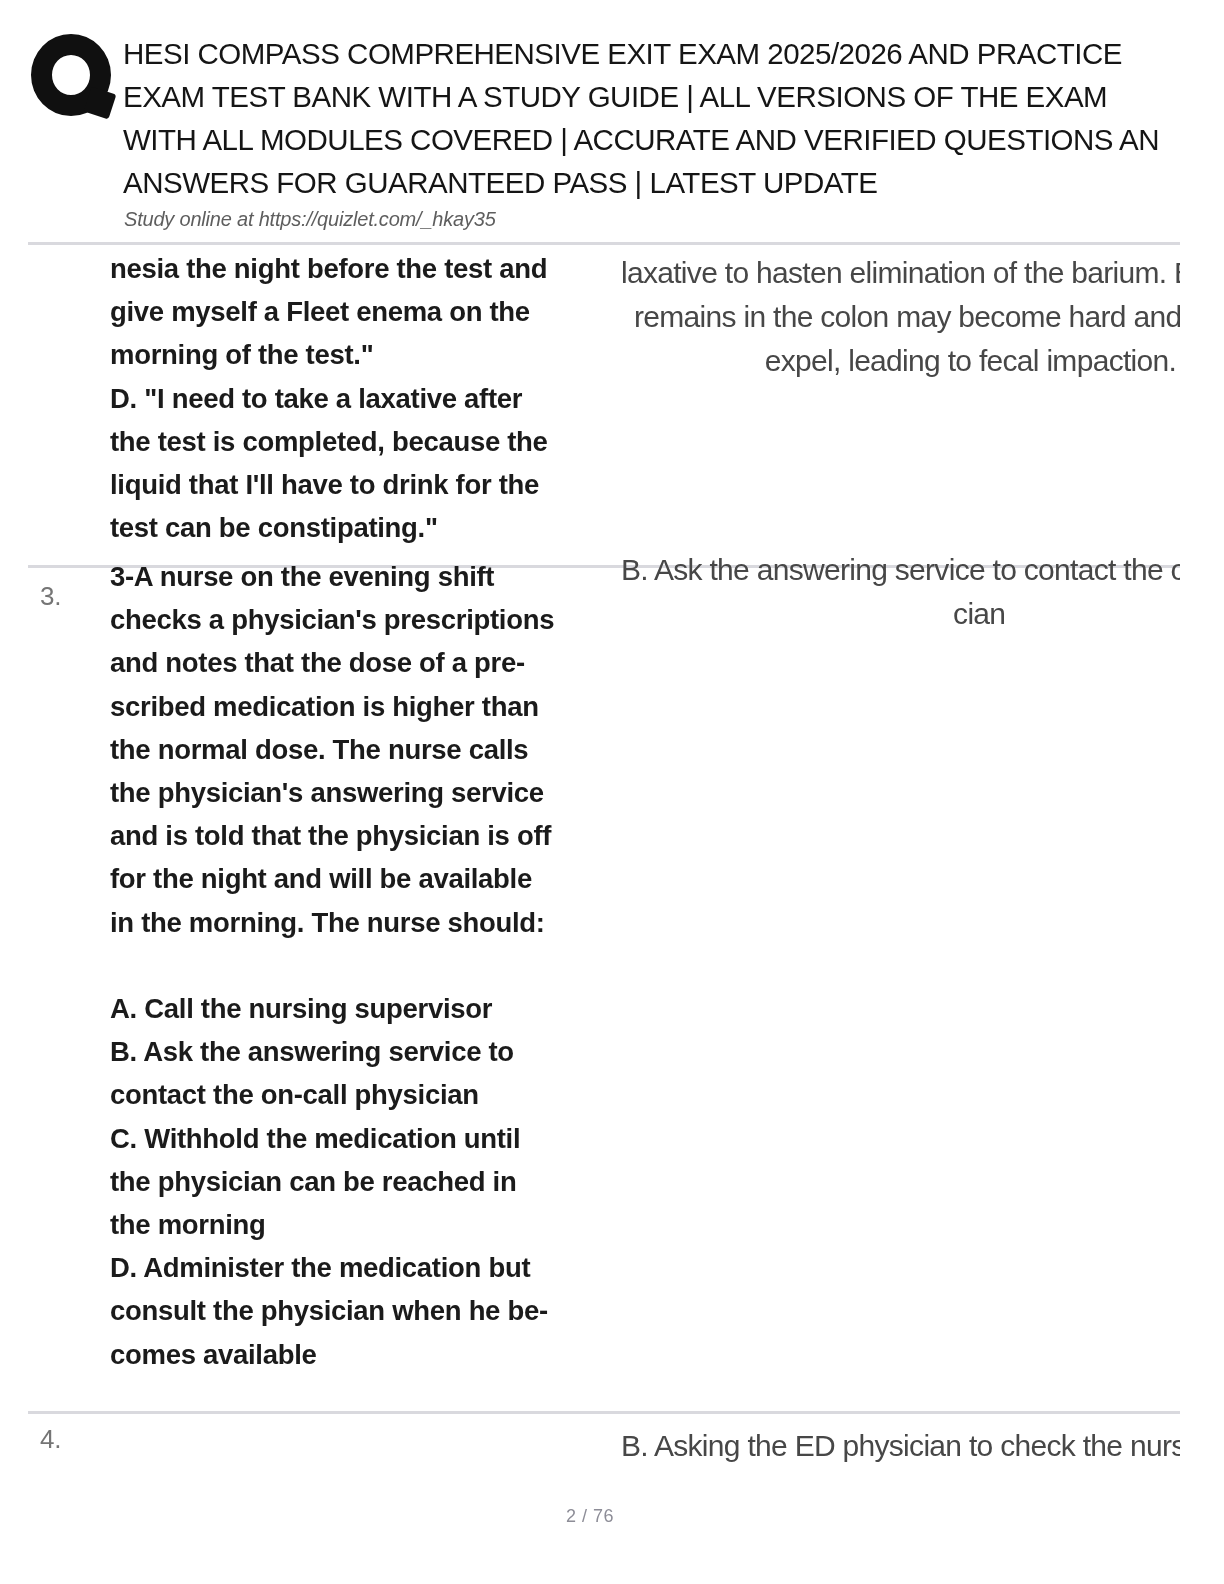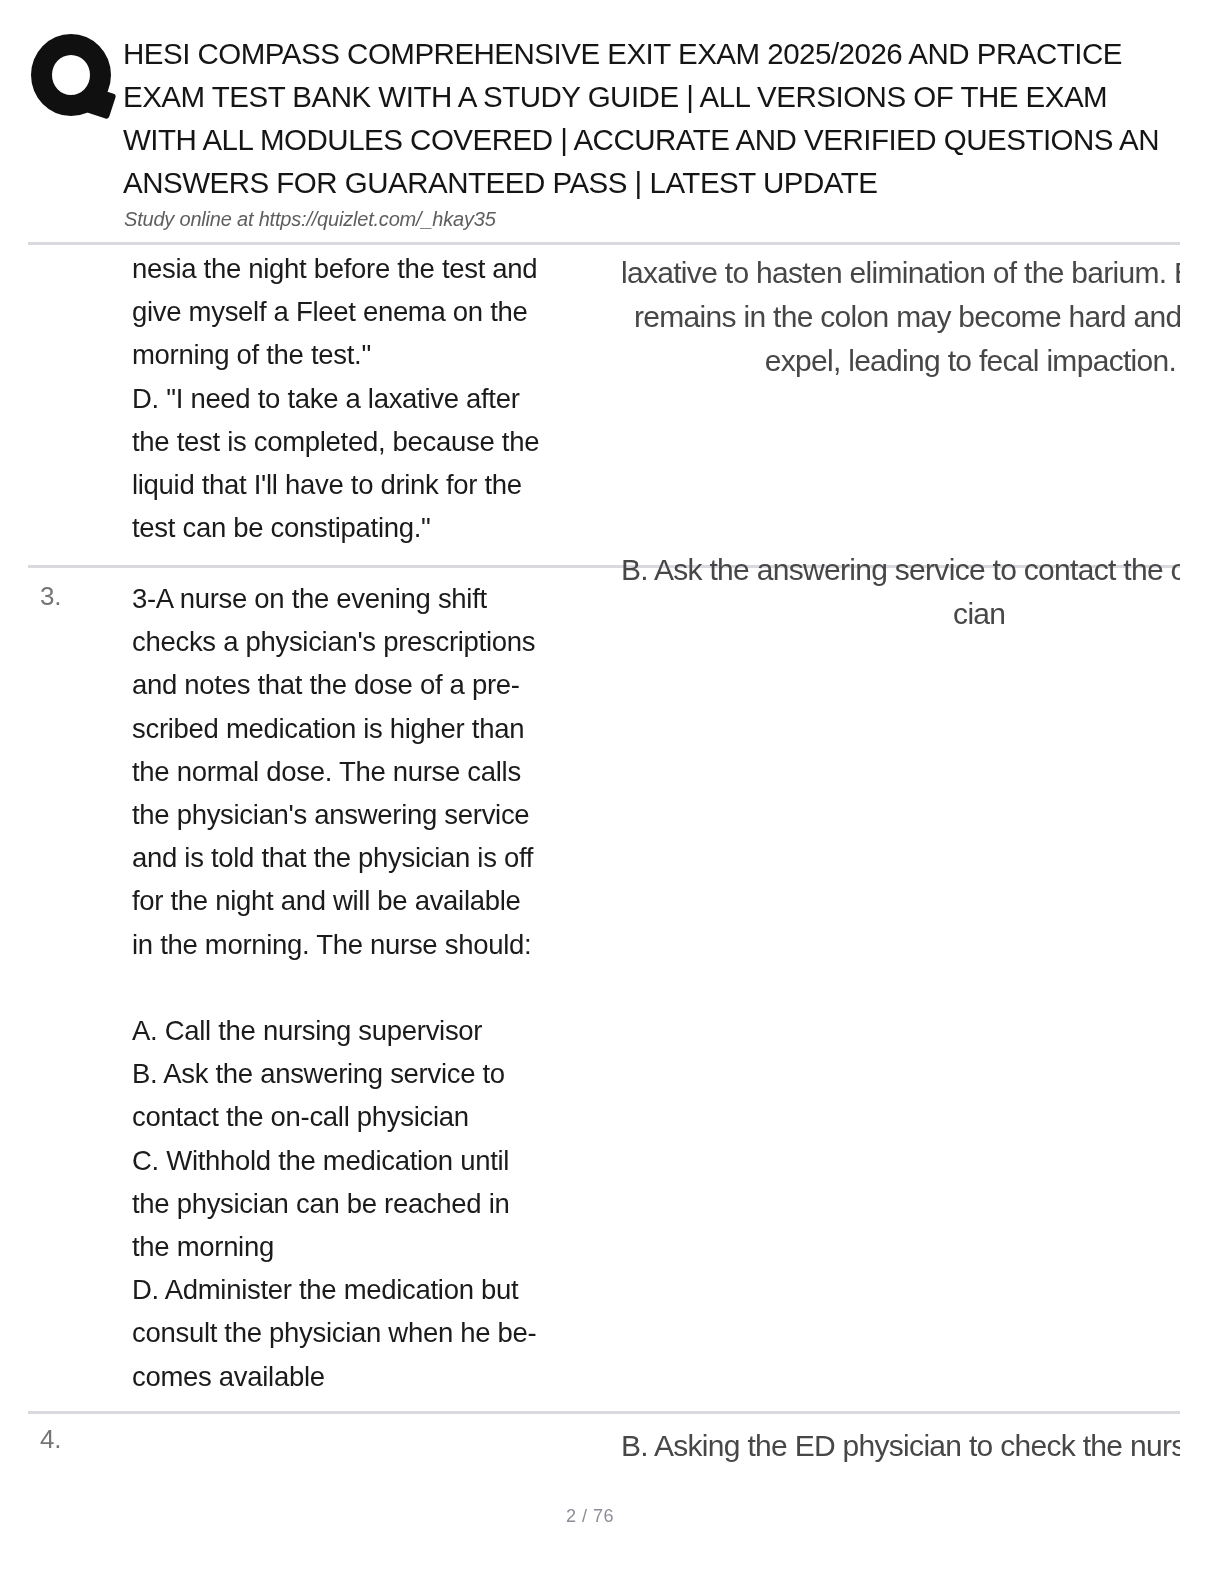--- a/index.html
+++ b/index.html
@@ -39,32 +39,32 @@
   .divider-1 { top:242px; }
   .divider-2 { top:565px; }
   .divider-3 { top:1411px; }
   
   .num {
     position:absolute; left:40px;
     font-size:26px; font-weight:300; color:#757575; letter-spacing:-0.3px;
   }
   .q-col {
     position:absolute; left:110px;
-    font-size:27.5px; line-height:43.2px; font-weight:400;
-    letter-spacing:-0.3px; color:#1b1b1b; white-space:pre;margin-left:22px;
+    font-size:27.5px; line-height:43.2px; font-weight:700;
+    letter-spacing:-0.3px; color:#1b1b1b; white-space:pre;
   }
   .a-col {
     position:absolute; left:621px;
     font-size:30px; line-height:44px; font-weight:300;
     letter-spacing:-0.7px; color:#474747; white-space:pre;text-align:center;
   }
   .qa0-q { top:247px; }
   .qa0-a { top:251px; }
   .num-3 { top:581px; }
-  .qa1-q { top:577px; }
+  .qa1-q { top:555px; }
   .qa1-a { top:548px; }
   .num-4 { top:1424px; }
   .qa2-a { top:1424px; }
   
   .footer {
     position:absolute; left:0; top:1506px; width:100%;
     text-align:center; font-size:18px; font-weight:300;
     color:#8d8d97; letter-spacing:0.5px;
   }
 </style>

